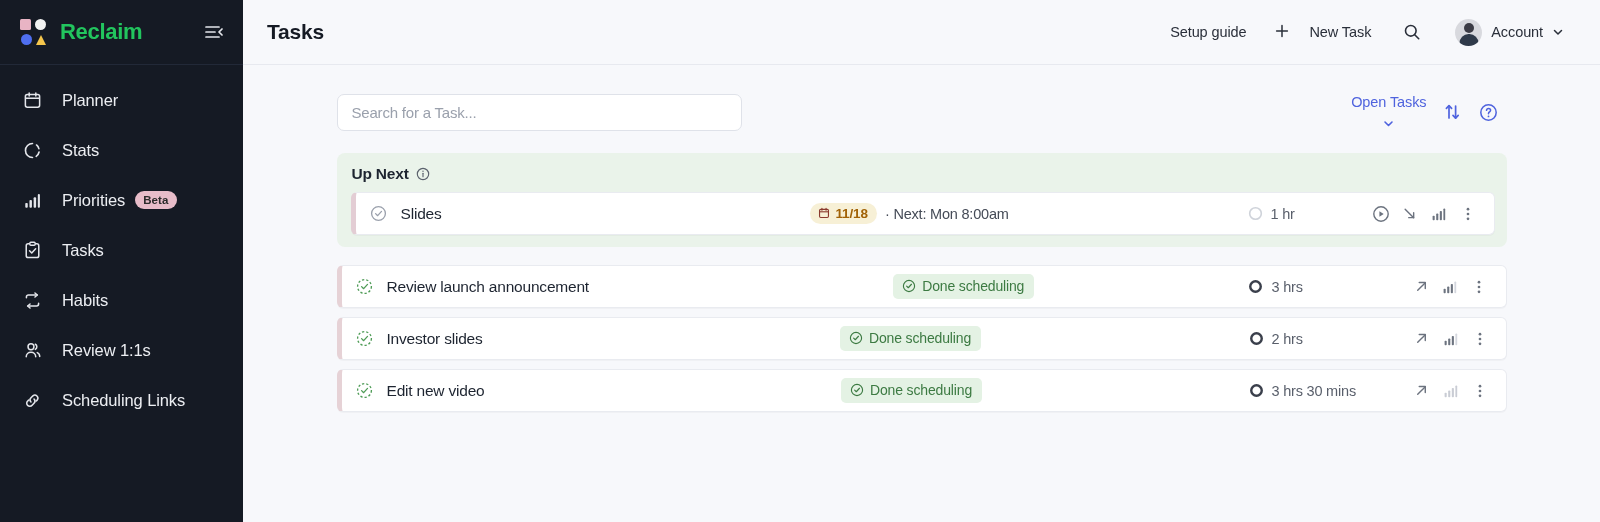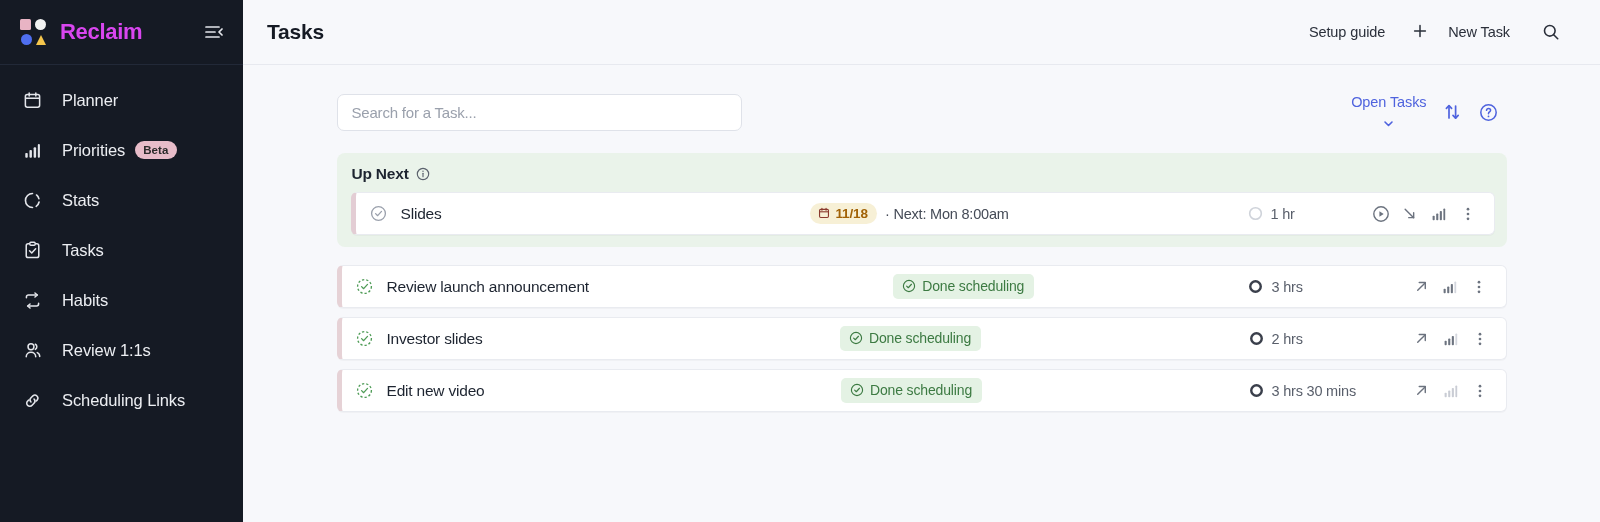--- a/index.html
+++ b/index.html
@@ -29,21 +29,21 @@
   }
   .logo-sq { position:absolute; left:0; top:0; width:11px; height:11px; border-radius:1.5px; background:#e8b4c4; }
   .logo-ci-w { position:absolute; right:0; top:0; width:11px; height:11px; border-radius:50%; background:#f2f2f2; }
   .logo-ci-b { position:absolute; left:0.5px; bottom:0; width:11px; height:11px; border-radius:50%; background:#4f6ff0; }
   .logo-tri {
     position:absolute; right:0; bottom:0.5px; width:0; height:0;
     border-left:5.5px solid transparent; border-right:5.5px solid transparent;
     border-bottom:10px solid #f5c64c;
   }
   .brand {
-    color:#d946ef; font-size:22px; font-weight:700; letter-spacing:-0.3px;
+    color:#22c55e; font-size:22px; font-weight:700; letter-spacing:-0.3px;
     margin-left: 14px;
   }
   .collapse-btn {
     margin-left:auto; width:22px; height:22px; display:flex; align-items:center; justify-content:center;
     cursor:pointer;
   }
   .nav { padding-top: 10px; }
   .nav-item {
     display:flex; align-items:center; height:50px;
     padding: 0 20px 0 22px; cursor:pointer; position:relative;
@@ -177,39 +177,39 @@
             <path d="M2.5 7.6h15" stroke="currentColor" stroke-width="1.6"></path>
             <path d="M6.5 2.2v3M13.5 2.2v3" stroke="currentColor" stroke-width="1.6" stroke-linecap="round"></path>
           </svg>
         </span>
         <span class="nav-label">Planner</span>
       </div>
 
       <div class="nav-item">
         <span class="nav-icon">
           <svg width="19" height="19" viewBox="0 0 20 20" fill="none">
+            <path d="M10 2.6a7.4 7.4 0 1 0 0 14.8" stroke="currentColor" stroke-width="1.7" stroke-linecap="round"></path>
+            <path d="M14.2 4.2A7.4 7.4 0 0 1 16.7 8" stroke="currentColor" stroke-width="1.7" stroke-linecap="round"></path>
+            <path d="M16.9 11.6a7.4 7.4 0 0 1-3 4.6" stroke="currentColor" stroke-width="1.7" stroke-linecap="round"></path>
+          </svg>
+        </span>
+        <span class="nav-label">Stats</span>
+      </div>
+
+      <div class="nav-item">
+        <span class="nav-icon">
+          <svg width="19" height="19" viewBox="0 0 20 20" fill="none">
             <rect x="2.4" y="12.5" width="2.6" height="5" rx="1" fill="currentColor"></rect>
             <rect x="6.8" y="9.5" width="2.6" height="8" rx="1" fill="currentColor"></rect>
             <rect x="11.2" y="6.5" width="2.6" height="11" rx="1" fill="currentColor"></rect>
             <rect x="15.6" y="3.2" width="2.2" height="14.3" rx="1" fill="currentColor"></rect>
           </svg>
         </span>
         <span class="nav-label">Priorities</span>
         <span class="beta-badge">Beta</span>
-      </div>
-
-      <div class="nav-item">
-        <span class="nav-icon">
-          <svg width="19" height="19" viewBox="0 0 20 20" fill="none">
-            <path d="M10 2.6a7.4 7.4 0 1 0 0 14.8" stroke="currentColor" stroke-width="1.7" stroke-linecap="round"></path>
-            <path d="M14.2 4.2A7.4 7.4 0 0 1 16.7 8" stroke="currentColor" stroke-width="1.7" stroke-linecap="round"></path>
-            <path d="M16.9 11.6a7.4 7.4 0 0 1-3 4.6" stroke="currentColor" stroke-width="1.7" stroke-linecap="round"></path>
-          </svg>
-        </span>
-        <span class="nav-label">Stats</span>
       </div>
 
       <div class="nav-item">
         <span class="nav-icon">
           <svg width="19" height="19" viewBox="0 0 20 20" fill="none">
             <rect x="3.4" y="3" width="13.2" height="14.4" rx="2" stroke="currentColor" stroke-width="1.6"></rect>
             <rect x="7.2" y="1.4" width="5.6" height="3" rx="1" fill="#151a24" stroke="currentColor" stroke-width="1.5"></rect>
             <path d="M6.9 10.2l2.3 2.4 4.1-4.4" stroke="currentColor" stroke-width="1.6" stroke-linecap="round" stroke-linejoin="round"></path>
           </svg>
         </span>
@@ -267,20 +267,32 @@
             </svg>
           </span>
           <span>New Task</span>
         </div>
         <div class="tb-search">
           <svg width="18" height="18" viewBox="0 0 18 18" fill="none">
             <circle cx="7.8" cy="7.8" r="5.3" stroke="#2a2f3a" stroke-width="1.6"></circle>
             <path d="M11.7 11.7l4 4" stroke="#2a2f3a" stroke-width="1.6" stroke-linecap="round"></path>
           </svg>
         </div>
+        <div class="tb-account">
+          <span class="avatar">
+            <span class="head"></span>
+            <span class="body"></span>
+          </span>
+          <span class="lbl">Account</span>
+          <span class="ico">
+            <svg width="12" height="12" viewBox="0 0 12 12" fill="none" style="display:block">
+              <path d="M2.5 4.5L6 8l3.5-3.5" stroke="#2a2f3a" stroke-width="1.5" stroke-linecap="round" stroke-linejoin="round"></path>
+            </svg>
+          </span>
+        </div>
       </div>
     </header>
 
     <section class="content">
       <div class="content-inner">
 
         <div class="toolbar">
           <div class="search-box">
             <input type="text" placeholder="Search for a Task..." style="">
           </div>

